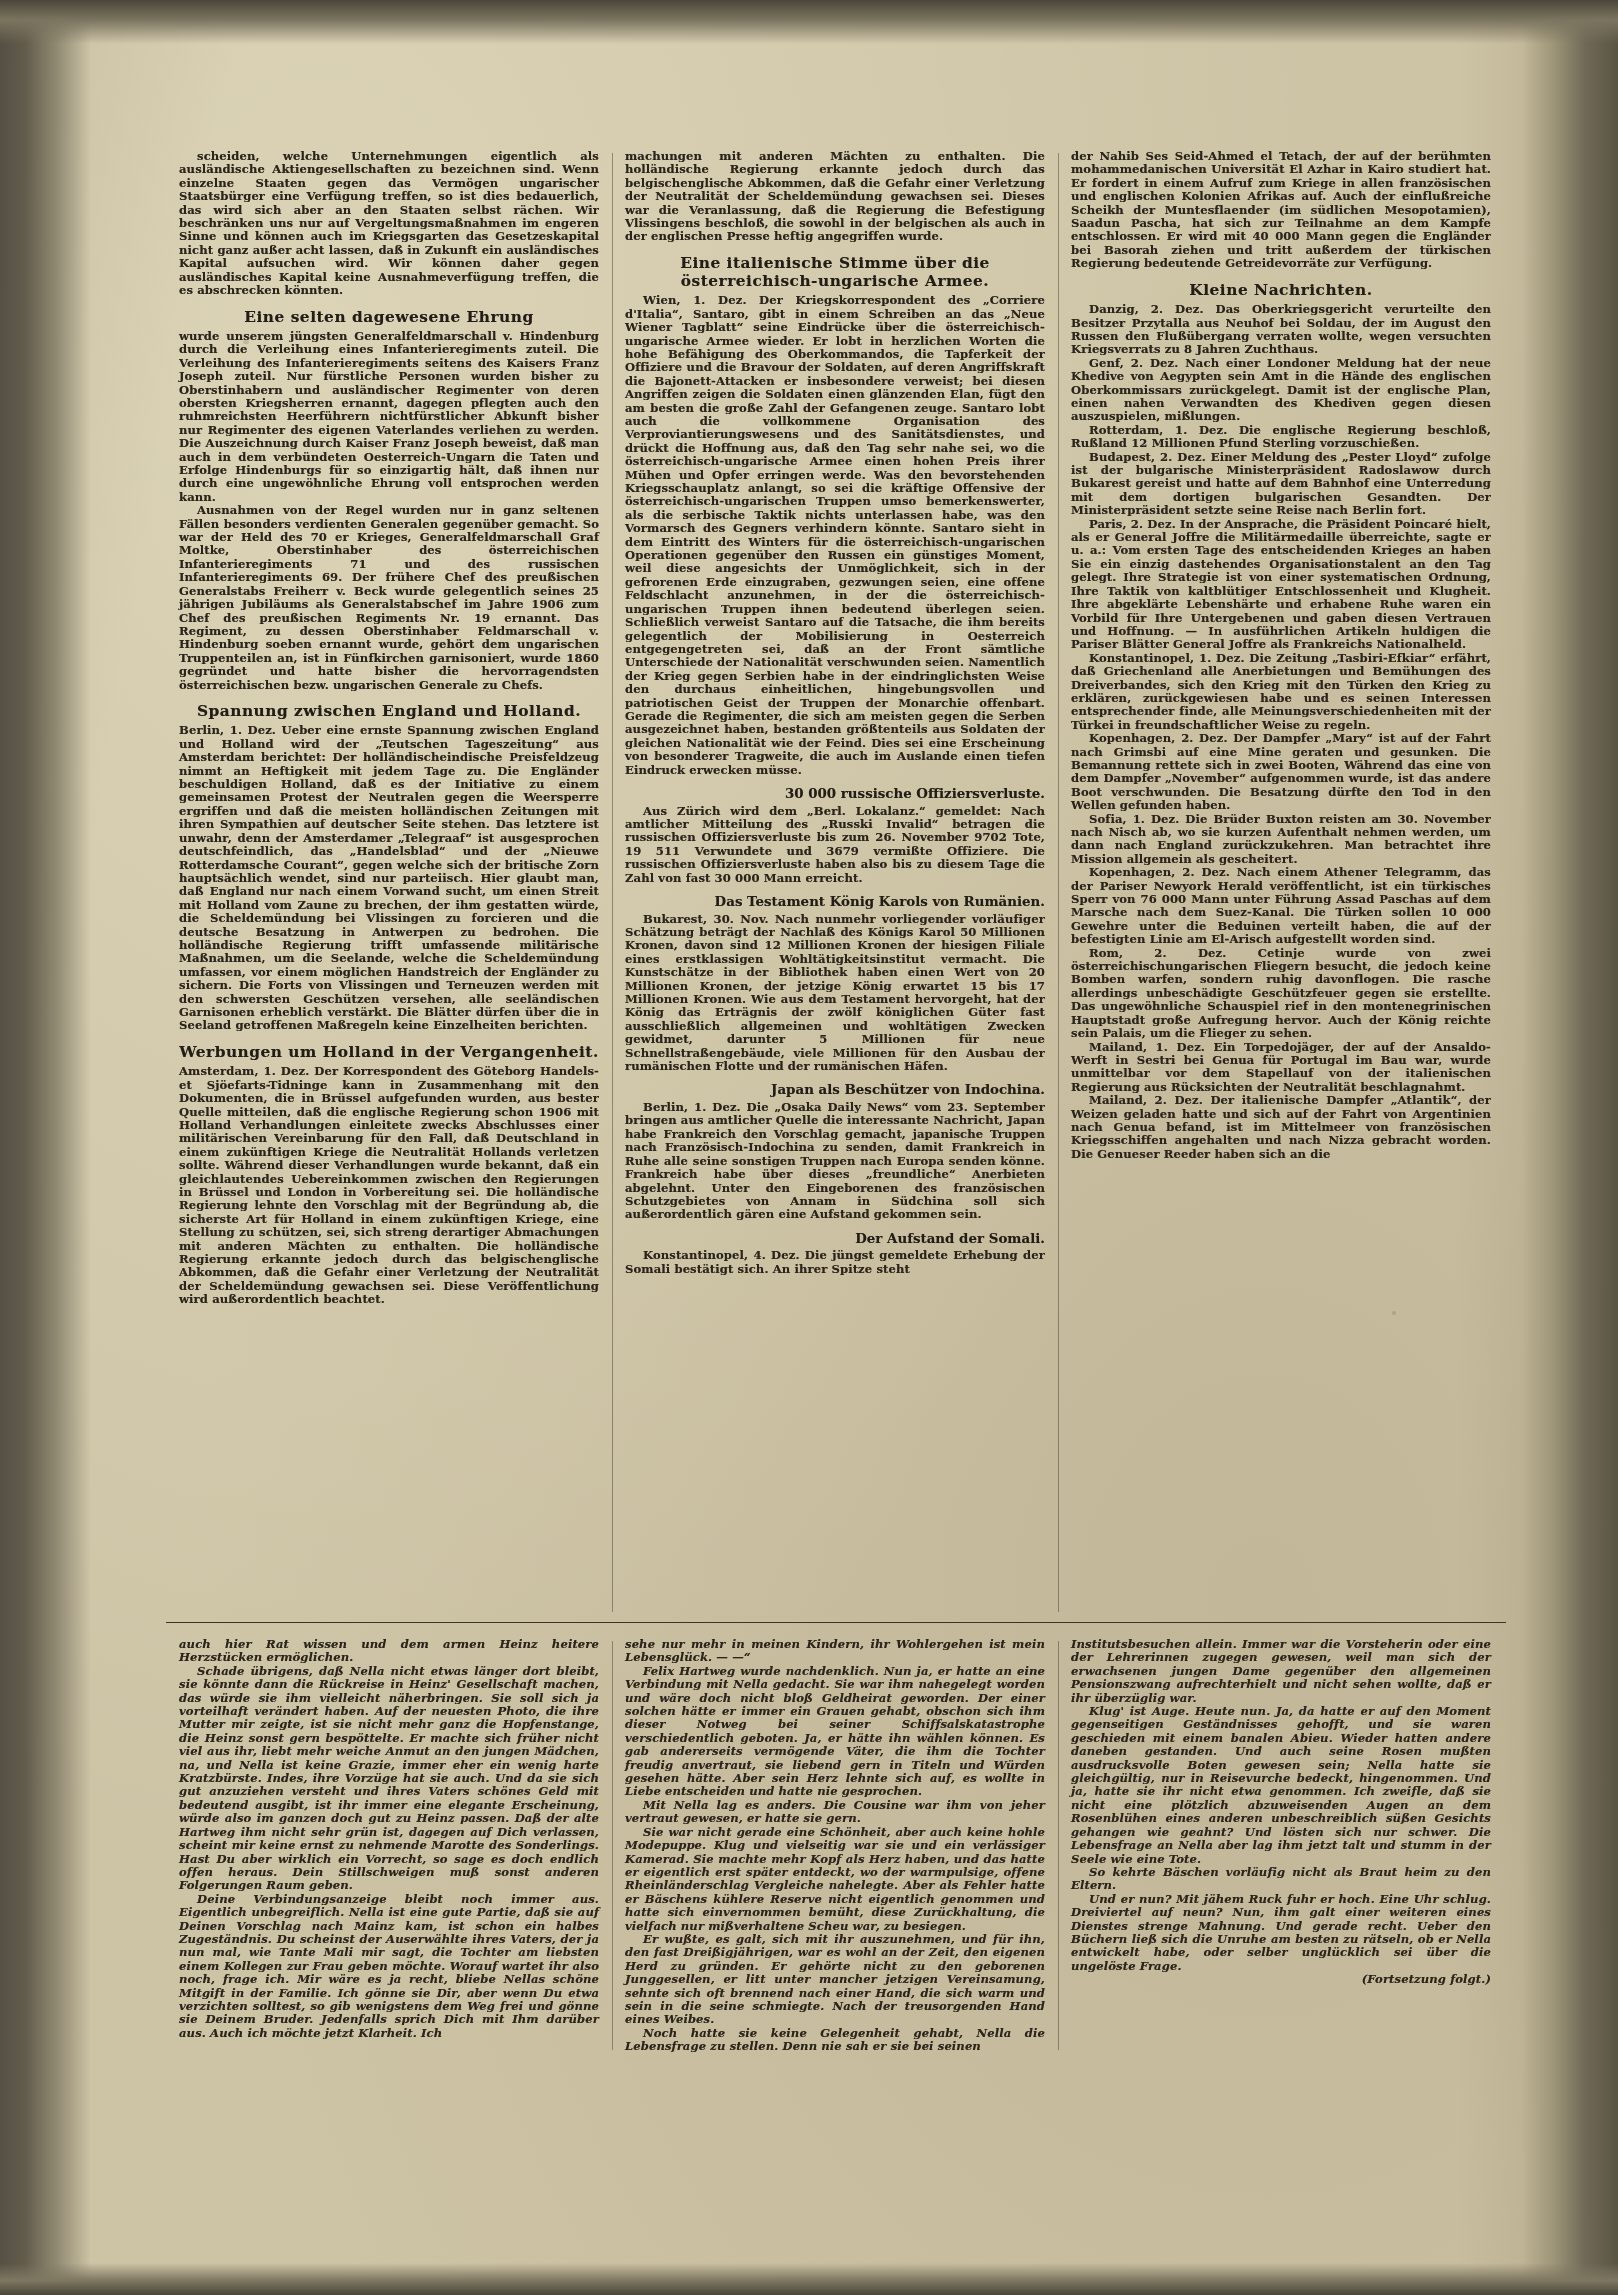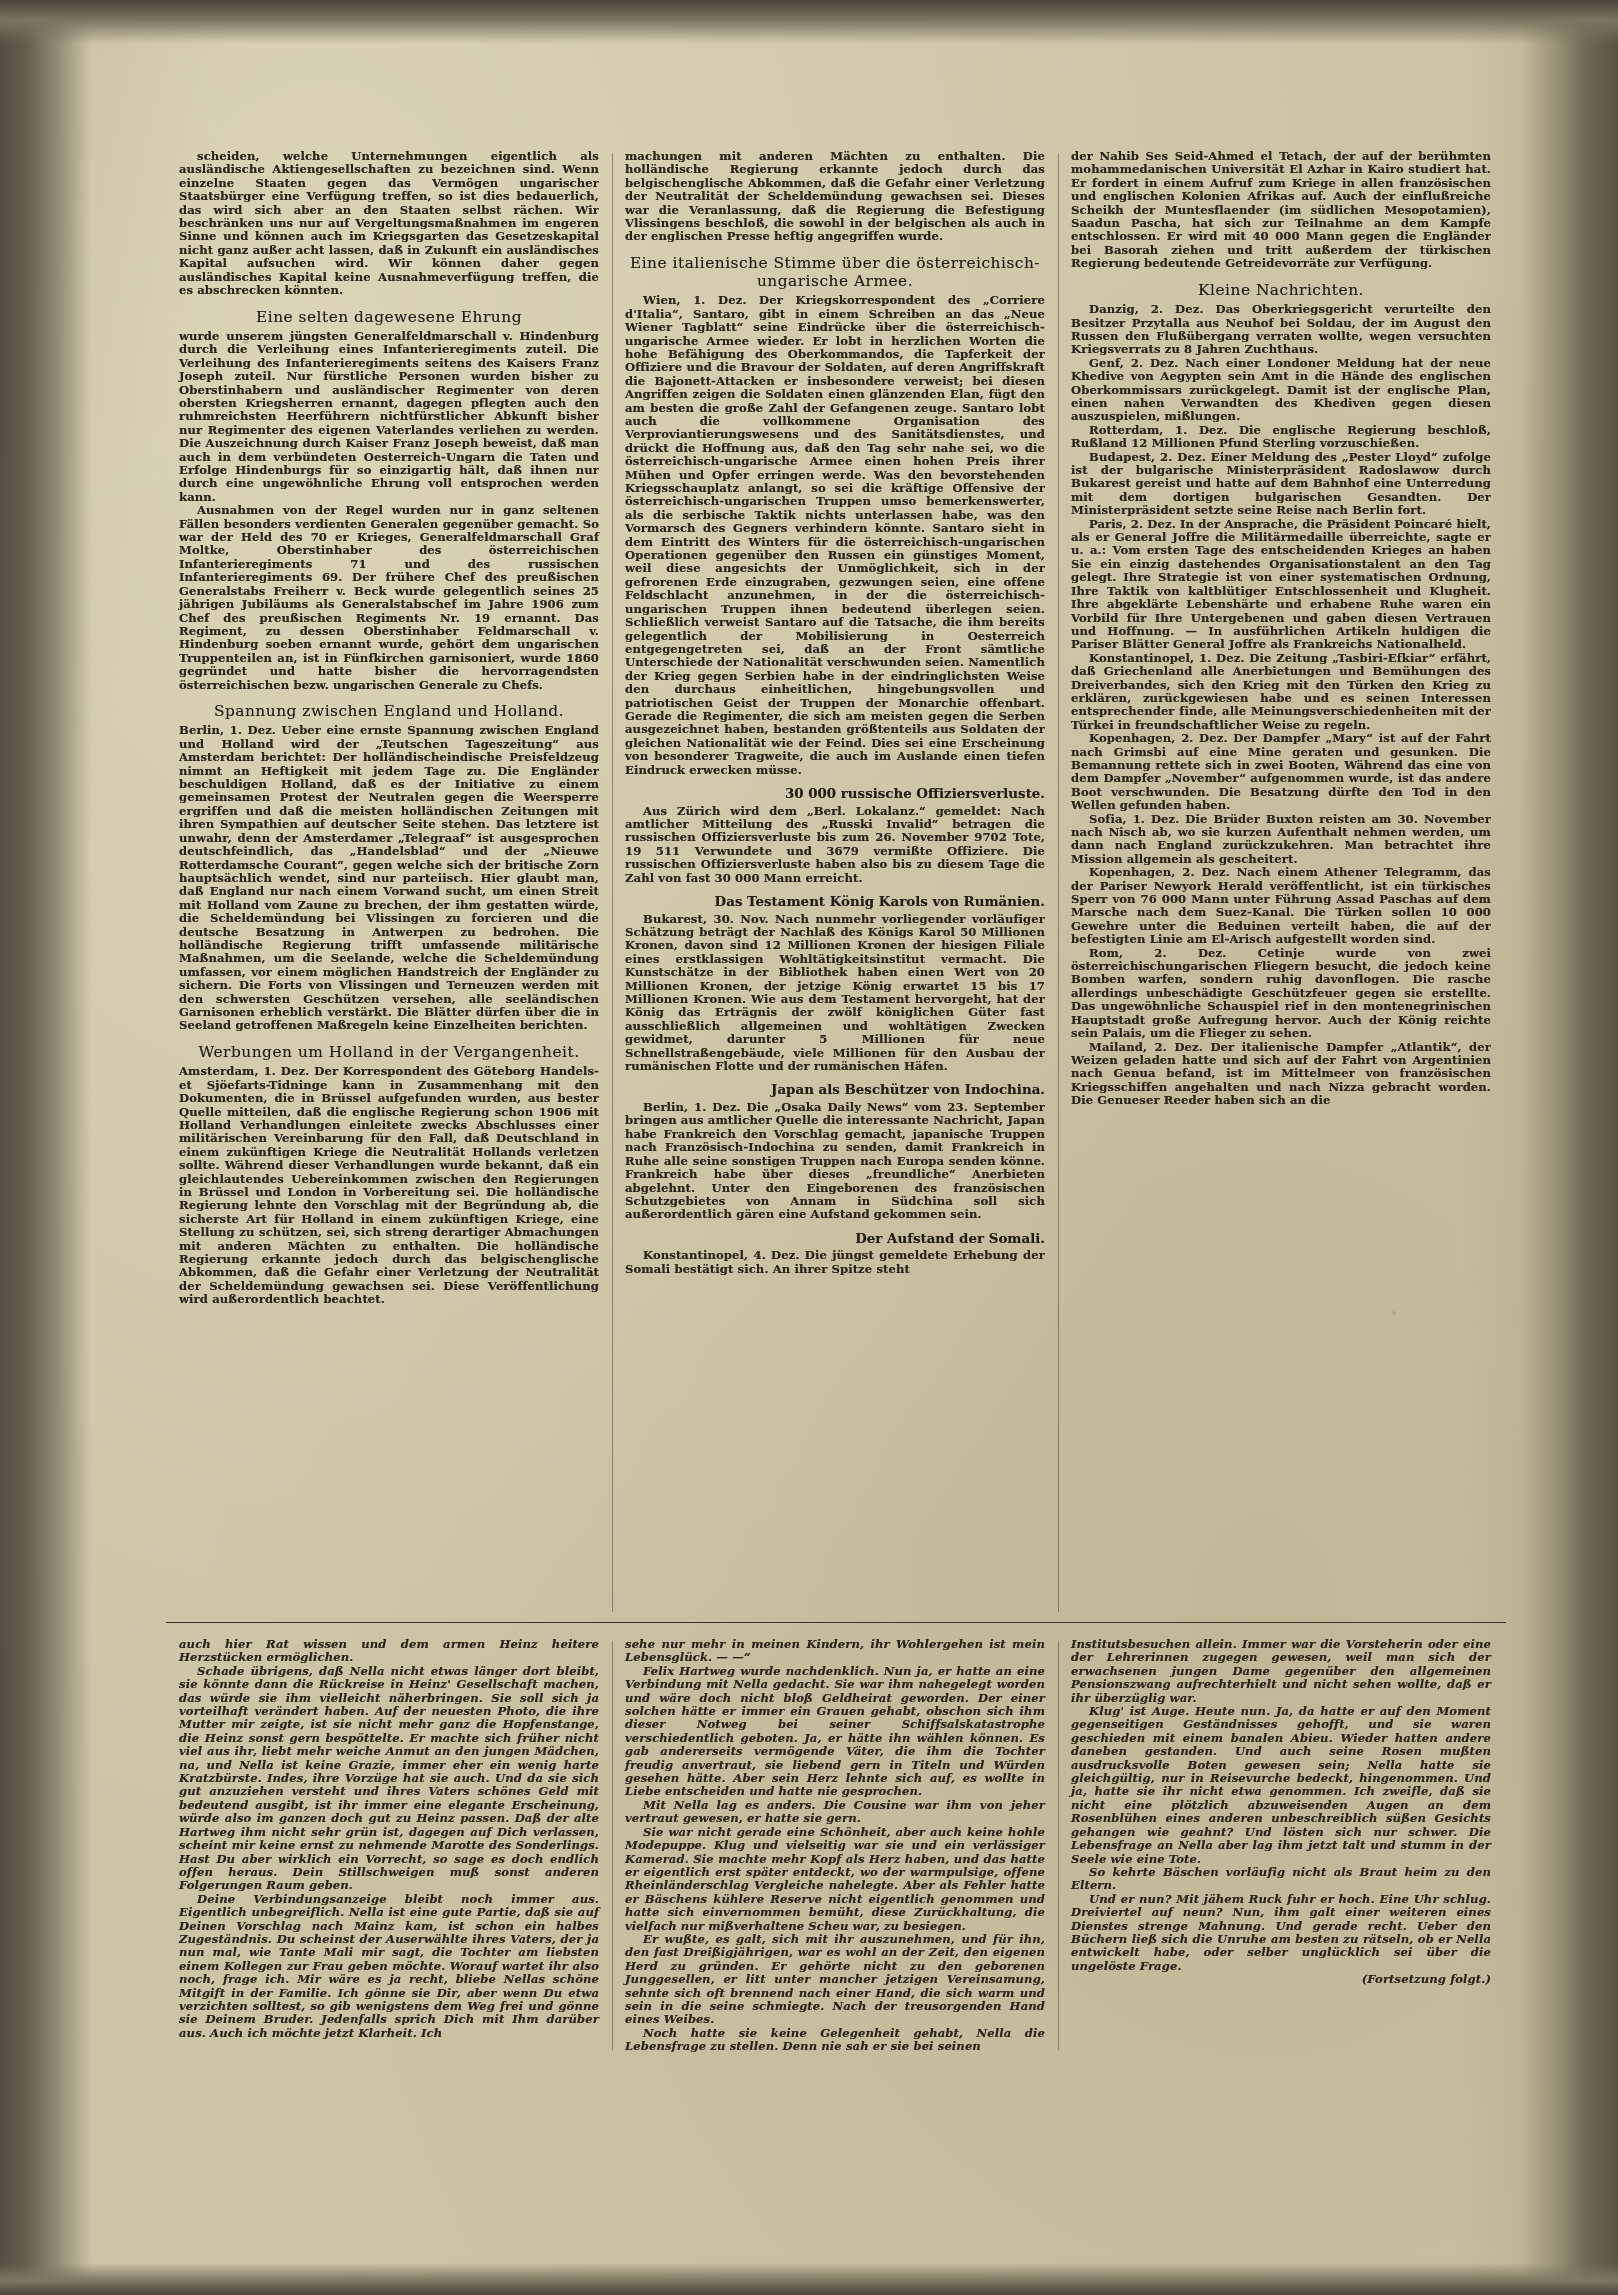--- a/index.html
+++ b/index.html
@@ -102,21 +102,21 @@
     font-family: "DejaVu Serif", serif;
     font-weight: 600;
     color: #2a241b;
   }
   p.noind { text-indent: 0; }
   h2.head {
     margin: 10.5px 0 4px 0;
     font-size: 15.4px;
     line-height: 18px;
     text-align: center;
-    font-weight: 400;
+    font-weight: 700;
     letter-spacing: 0.5px;
     color: #221d16;
     font-family: "DejaVu Serif", serif;
   }
   h3.subhead {
     margin: 9px 0 3.2px 0;
     font-size: 13.4px;
     line-height: 15.4px;
     text-align: right;
     font-weight: 700;
@@ -175,20 +175,21 @@
         <p>Danzig, 2. Dez. Das Oberkriegsgericht verurteilte den Besitzer Przytalla aus Neuhof bei Soldau, der im August den Russen den Flußübergang verraten wollte, wegen versuchten Kriegsverrats zu 8 Jahren Zuchthaus.</p>
         <p>Genf, 2. Dez. Nach einer Londoner Meldung hat der neue Khedive von Aegypten sein Amt in die Hände des englischen Oberkommissars zurückgelegt. Damit ist der englische Plan, einen nahen Verwandten des Khediven gegen diesen auszuspielen, mißlungen.</p>
         <p>Rotterdam, 1. Dez. Die englische Regierung beschloß, Rußland 12 Millionen Pfund Sterling vorzuschießen.</p>
         <p>Budapest, 2. Dez. Einer Meldung des „Pester Lloyd“ zufolge ist der bulgarische Ministerpräsident Radoslawow durch Bukarest gereist und hatte auf dem Bahnhof eine Unterredung mit dem dortigen bulgarischen Gesandten. Der Ministerpräsident setzte seine Reise nach Berlin fort.</p>
         <p>Paris, 2. Dez. In der Ansprache, die Präsident Poincaré hielt, als er General Joffre die Militärmedaille überreichte, sagte er u. a.: Vom ersten Tage des entscheidenden Krieges an haben Sie ein einzig dastehendes Organisationstalent an den Tag gelegt. Ihre Strategie ist von einer systematischen Ordnung, Ihre Taktik von kaltblütiger Entschlossenheit und Klugheit. Ihre abgeklärte Lebenshärte und erhabene Ruhe waren ein Vorbild für Ihre Untergebenen und gaben diesen Vertrauen und Hoffnung. — In ausführlichen Artikeln huldigen die Pariser Blätter General Joffre als Frankreichs Nationalheld.</p>
         <p>Konstantinopel, 1. Dez. Die Zeitung „Tasbiri-Efkiar“ erfährt, daß Griechenland alle Anerbietungen und Bemühungen des Dreiverbandes, sich den Krieg mit den Türken den Krieg zu erklären, zurückgewiesen habe und es seinen Interessen entsprechender finde, alle Meinungsverschiedenheiten mit der Türkei in freundschaftlicher Weise zu regeln.</p>
         <p>Kopenhagen, 2. Dez. Der Dampfer „Mary“ ist auf der Fahrt nach Grimsbi auf eine Mine geraten und gesunken. Die Bemannung rettete sich in zwei Booten, Während das eine von dem Dampfer „November“ aufgenommen wurde, ist das andere Boot verschwunden. Die Besatzung dürfte den Tod in den Wellen gefunden haben.</p>
         <p>Sofia, 1. Dez. Die Brüder Buxton reisten am 30. November nach Nisch ab, wo sie kurzen Aufenthalt nehmen werden, um dann nach England zurückzukehren. Man betrachtet ihre Mission allgemein als gescheitert.</p>
         <p>Kopenhagen, 2. Dez. Nach einem Athener Telegramm, das der Pariser Newyork Herald veröffentlicht, ist ein türkisches Sperr von 76 000 Mann unter Führung Assad Paschas auf dem Marsche nach dem Suez-Kanal. Die Türken sollen 10 000 Gewehre unter die Beduinen verteilt haben, die auf der befestigten Linie am El-Arisch aufgestellt worden sind.</p>
         <p>Rom, 2. Dez. Cetinje wurde von zwei österreichischungarischen Fliegern besucht, die jedoch keine Bomben warfen, sondern ruhig davonflogen. Die rasche allerdings unbeschädigte Geschützfeuer gegen sie erstellte. Das ungewöhnliche Schauspiel rief in den montenegrinischen Hauptstadt große Aufregung hervor. Auch der König reichte sein Palais, um die Flieger zu sehen.</p>
+        <p>Mailand, 1. Dez. Ein Torpedojäger, der auf der Ansaldo-Werft in Sestri bei Genua für Portugal im Bau war, wurde unmittelbar vor dem Stapellauf von der italienischen Regierung aus Rücksichten der Neutralität beschlagnahmt.</p>
         <p>Mailand, 2. Dez. Der italienische Dampfer „Atlantik“, der Weizen geladen hatte und sich auf der Fahrt von Argentinien nach Genua befand, ist im Mittelmeer von französischen Kriegsschiffen angehalten und nach Nizza gebracht worden. Die Genueser Reeder haben sich an die</p>
       </div>
     </div>
 
     <div class="rule-h" style="top:1472px;"></div>
 
     <div class="lower" style="margin-top:23px;">
 
       <div class="col">
         <p class="noind">auch hier Rat wissen und dem armen Heinz heitere Herzstücken ermöglichen.</p>

